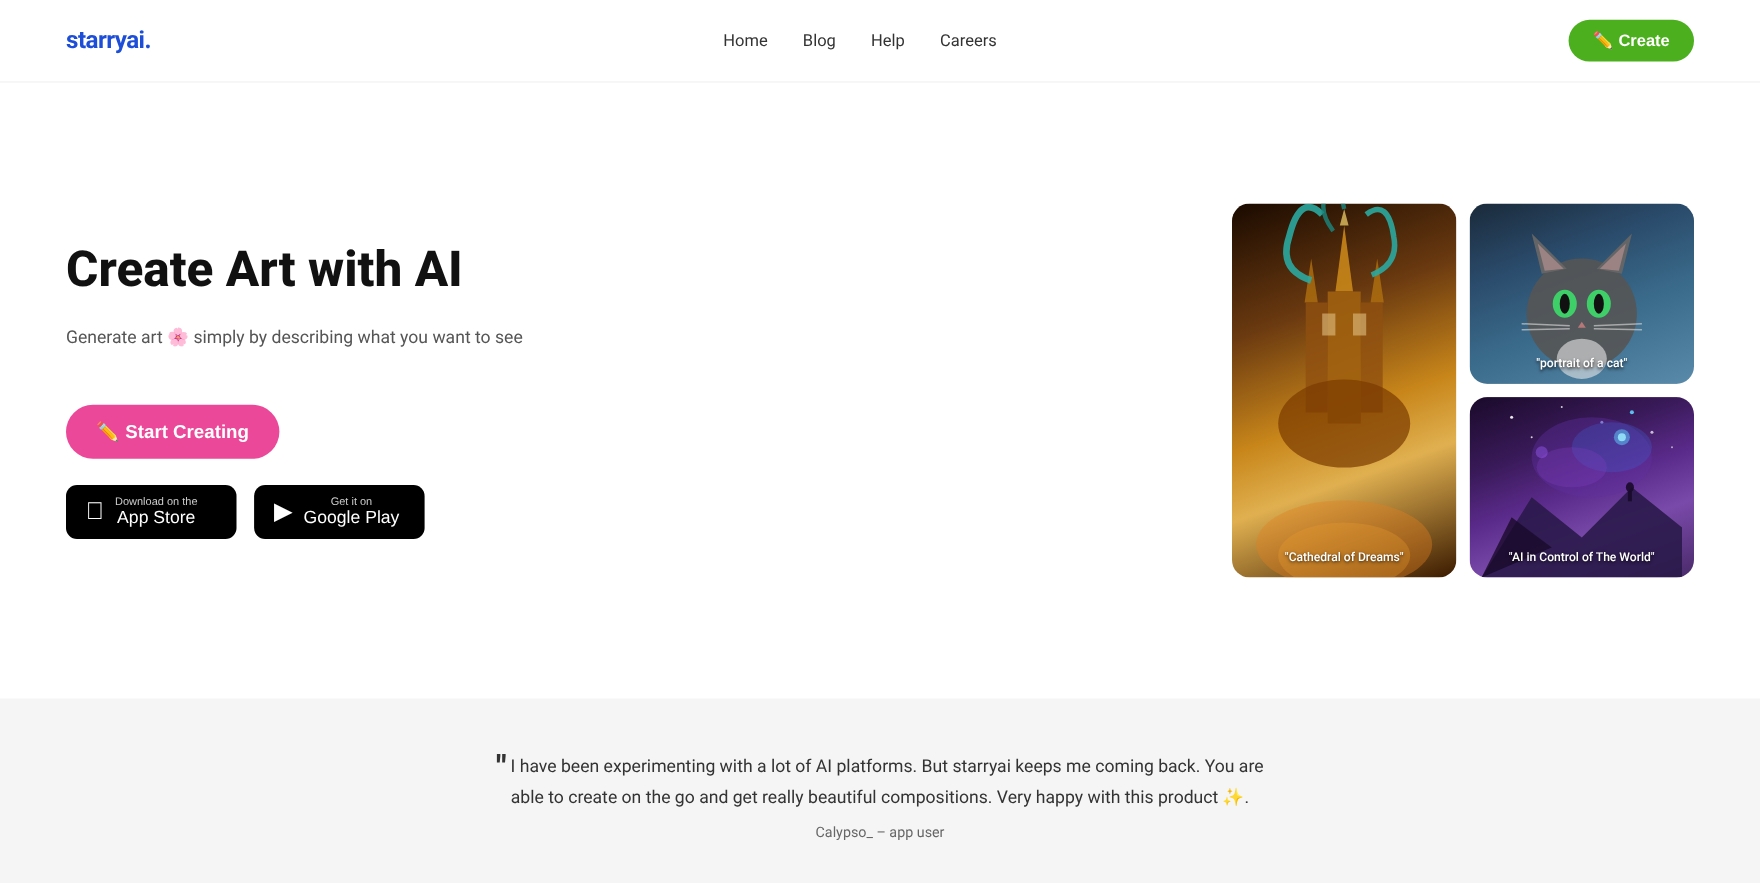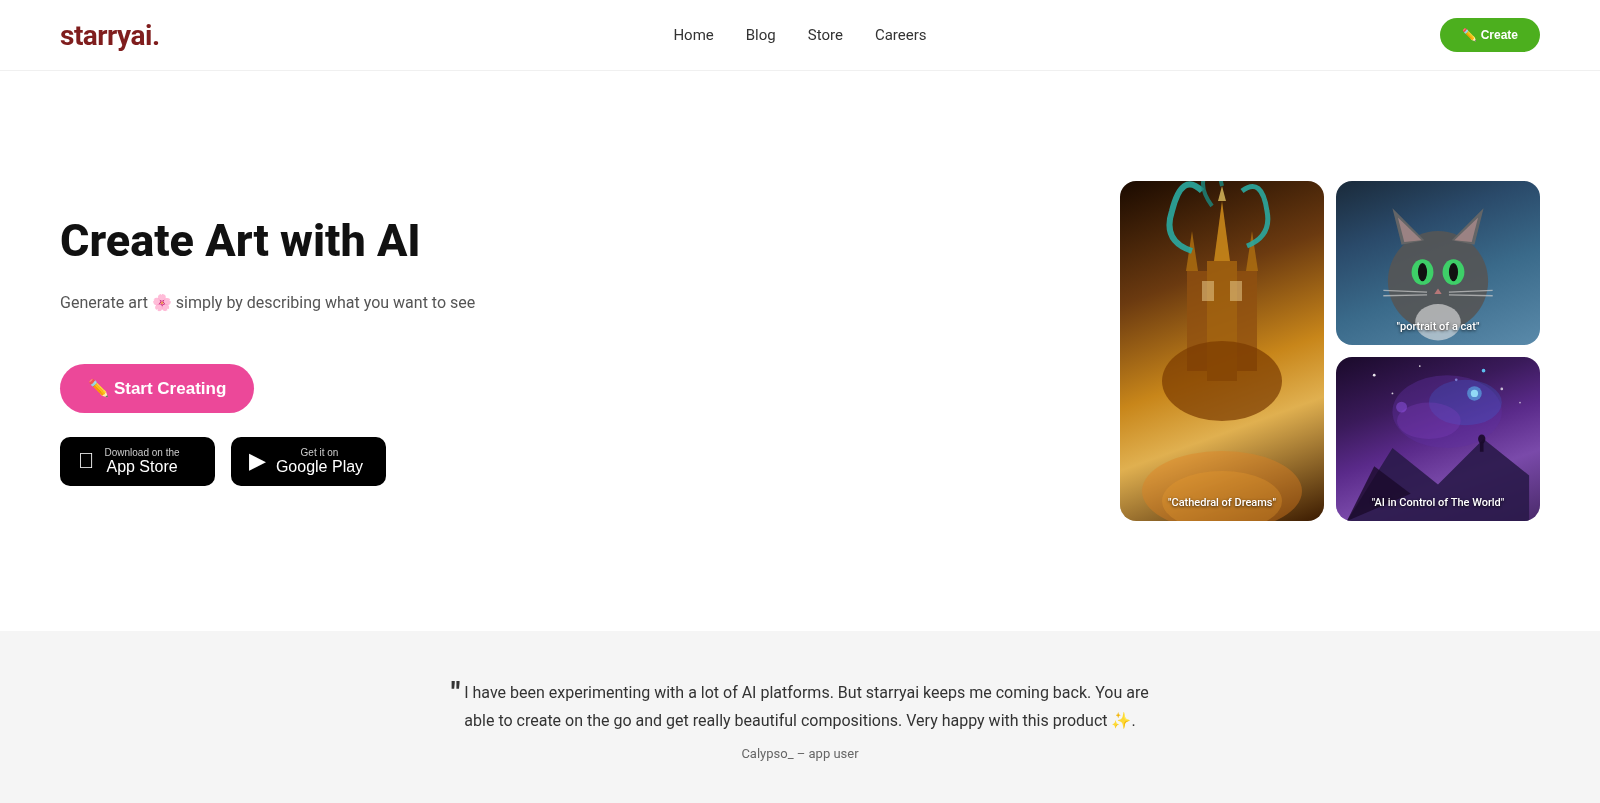--- a/index.html
+++ b/index.html
@@ -4,29 +4,29 @@
   <style>
     * { margin: 0; padding: 0; box-sizing: border-box; }
     body { font-family: -apple-system, BlinkMacSystemFont, 'Segoe UI', Roboto, sans-serif; background: #fff; color: #111; overflow-x: hidden; }
 
     
     nav {
       display: flex; align-items: center; justify-content: space-between;
       padding: 18px 60px; border-bottom: 1px solid #f0f0f0;
     }
     .nav-logo {
-      font-size: 28px; font-weight: 700; letter-spacing: -0.5px; color: #7f1d1d;
+      font-size: 22px; font-weight: 700; letter-spacing: -0.5px; color: #1d4ed8;
     }
     .nav-links { display: flex; gap: 32px; }
     .nav-links a {
       text-decoration: none; color: #333; font-size: 15px;
     }
     .btn-create {
       background: #4caf1e; color: #fff; border: none; border-radius: 999px;
-      padding: 10px 22px; font-size: 12px; font-weight: 600; cursor: pointer;
+      padding: 10px 22px; font-size: 15px; font-weight: 600; cursor: pointer;
       display: flex; align-items: center; gap: 6px;
     }
 
     
     .hero {
       display: flex; align-items: center; justify-content: space-between;
       padding: 60px 60px 60px 60px; min-height: 560px;
     }
     .hero-left { max-width: 520px; }
     .hero-title { font-size: 45px; font-weight: 800; line-height: 1.1; margin-bottom: 24px; color: #111; }
@@ -98,21 +98,21 @@
     .testimonial-author { font-size: 13px; color: #666; }
   </style>
 </head>
 <body>
 
 <nav>
   <span class="nav-logo">starryai.</span>
   <div class="nav-links">
     <a href="#">Home</a>
     <a href="#">Blog</a>
-    <a href="#">Store</a>
+    <a href="#">Help</a>
     <a href="#">Careers</a>
   </div>
   <button class="btn-create">✏️ Create</button>
 </nav>
 
 <section class="hero">
   <div class="hero-left">
     <h1 class="hero-title">Create Art with AI</h1>
     <p class="hero-sub">
       <span>Generate art 🌸 simply by describing what you want to see</span><br>

